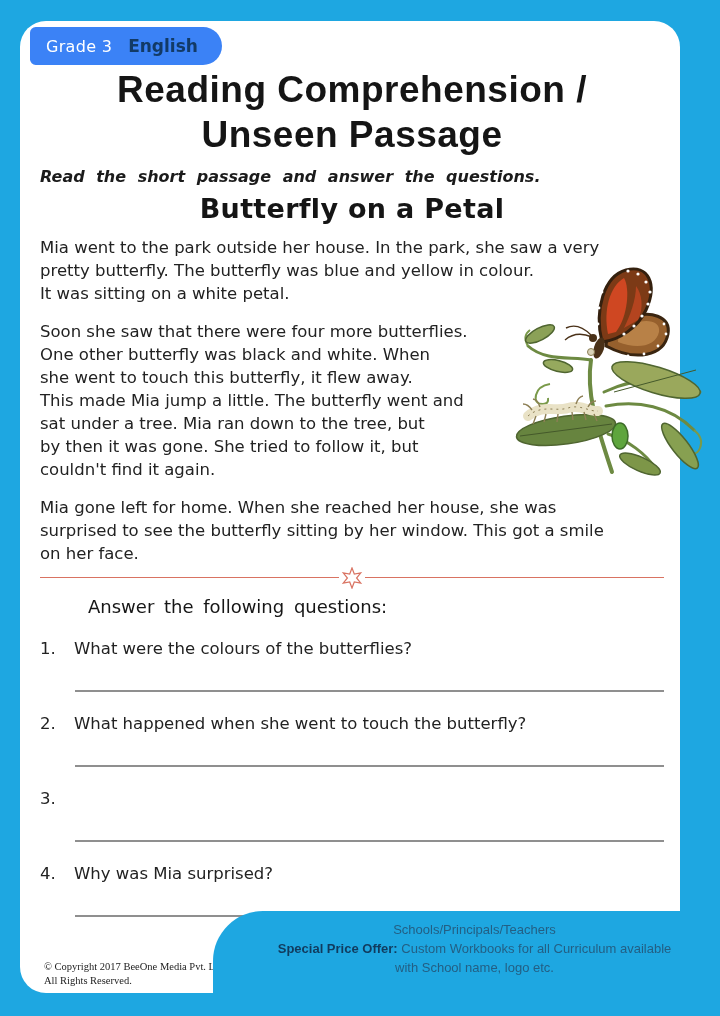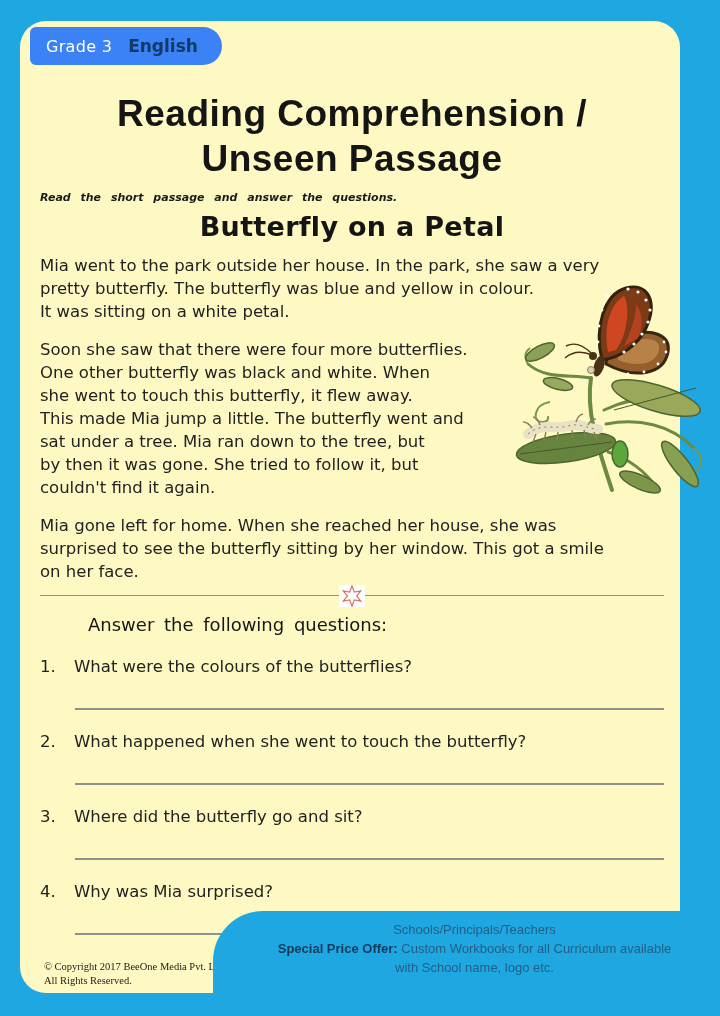--- a/index.html
+++ b/index.html
@@ -10,23 +10,23 @@
     font-family: "DejaVu Sans", sans-serif;
     color: #1f1f1f;
     overflow: hidden;
   }
 
   
   .card {
     position: absolute;
     left: 20px; top: 21px;
     width: 660px; height: 972px;
-    background: #fef9c3;
+    background: #ffffff;
     border-radius: 26px;
-    padding: 70px 16px 0 20px;
+    padding: 46px 16px 0 20px;
   }
 
   
   .badge {
     position: absolute;
     left: 30px; top: 27px;
     height: 38px;
     min-width: 168px;
     background: #3b82f6;
     border-radius: 6px 20px 20px 6px;
@@ -45,21 +45,21 @@
     font-family: "Liberation Sans", sans-serif;
     font-weight: bold;
     font-size: 37px;
     line-height: 45px;
     color: #151515;
     white-space: pre-line;
     letter-spacing: .5px;
   }
   .subtitle {
     margin-top: 10px;
-    font-size: 11px;
+    font-size: 16px;
     font-weight: bold;
     font-style: italic;
     word-spacing: 6px;
     color: #1b1b1b;
   }
   .passage-heading {
     margin-top: 7px;
     text-align: center;
     font-weight: bold;
     font-size: 27px;
@@ -288,21 +288,20 @@
     <div class="q-row">
       <span class="q-num">2.</span>
       <span class="q-text">What happened when she went to touch the butterfly?</span>
     </div>
     <div class="q-line"></div>
   </div>
 
   <div class="question">
     <div class="q-row">
       <span class="q-num">3.</span>
-      <span class="q-text">Where did the butterfly go and sit?</span>
     </div>
     <div class="q-line"></div>
   </div>
 
   <div class="question">
     <div class="q-row">
       <span class="q-num">4.</span>
       <span class="q-text">Why was Mia surprised?</span>
     </div>
     <div class="q-line"></div>

